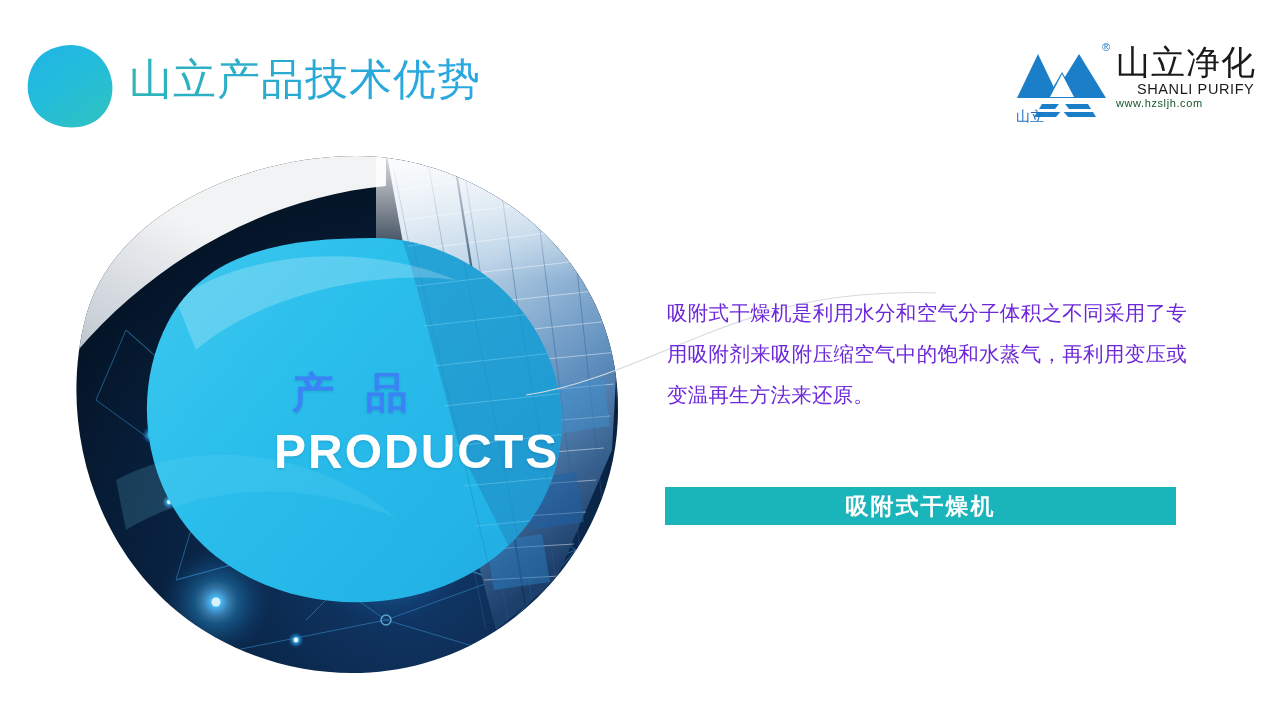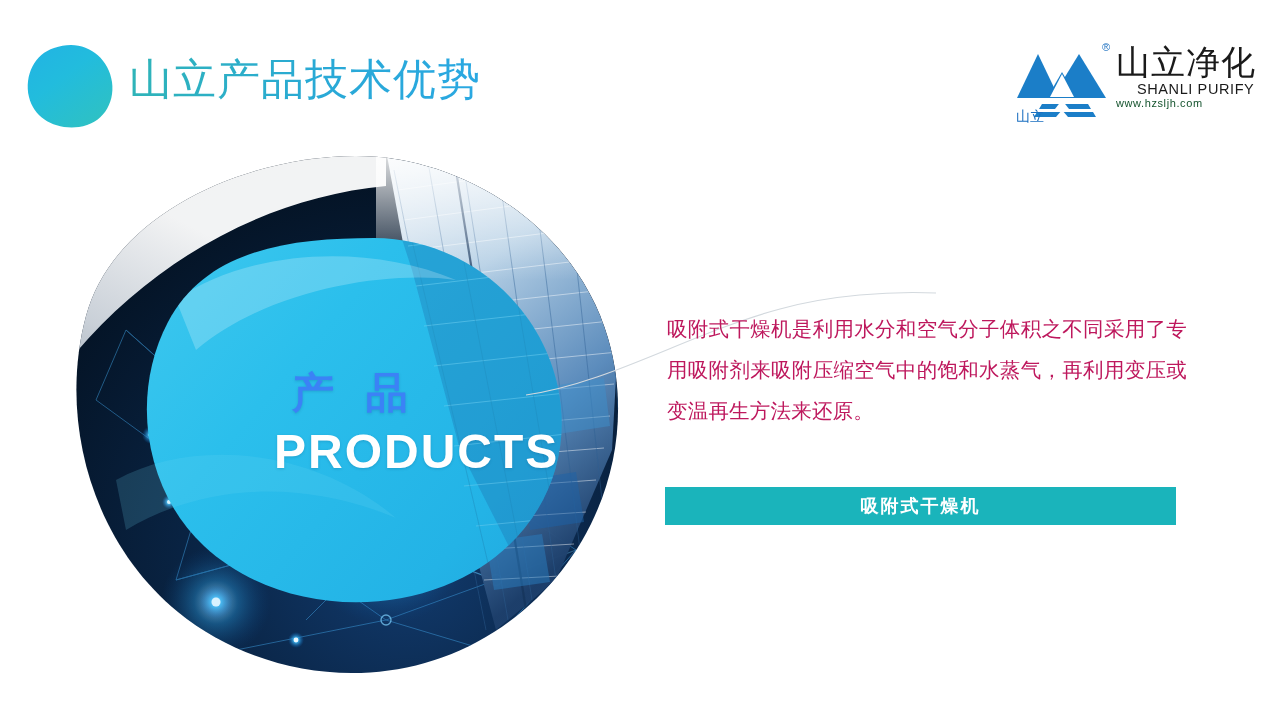--- a/index.html
+++ b/index.html
@@ -142,40 +142,40 @@
   .connector {
     position: absolute;
     left: 520px; top: 275px;
     width: 420px; height: 130px;
     pointer-events: none;
   }
 
   
   .desc {
     position: absolute;
-    left: 667px; top: 308px;
+    left: 667px; top: 292px;
     width: 520px;
     font-size: 20.5px;
     line-height: 41px;
-    color: #be185d;
+    color: #6d28d9;
     letter-spacing: 0.2px;
     text-align: justify;
   }
   .banner {
     position: absolute;
     left: 665px; top: 487px;
     width: 511px; height: 38px;
     background: #1ab4bb;
     display: flex;
     align-items: center;
     justify-content: center;
   }
   .banner-text {
     color: #ffffff;
-    font-size: 18px;
+    font-size: 23px;
     font-weight: 700;
     letter-spacing: 2px;
     line-height: 1;
   }
 </style>
 </head>
 <body>
 
 <div class="slide">
 

